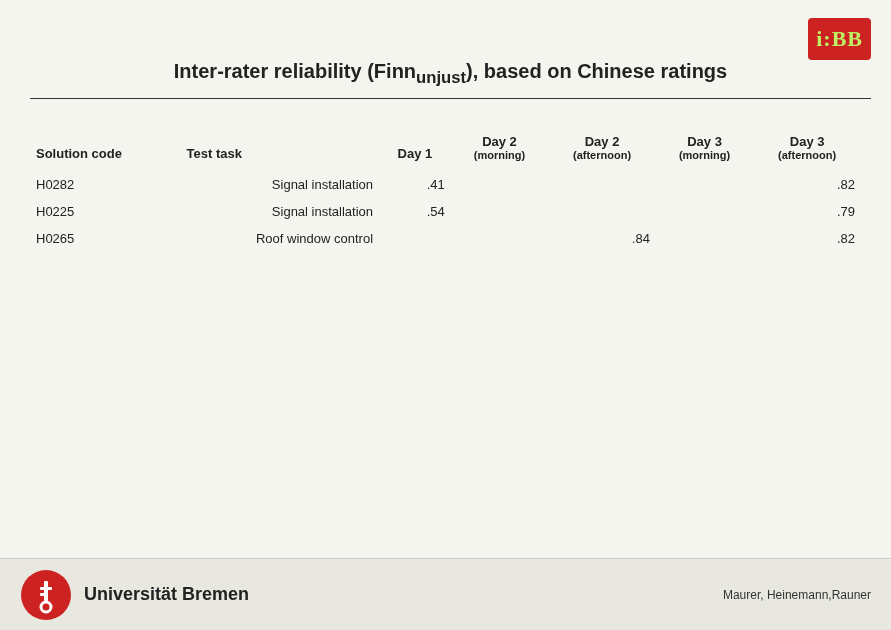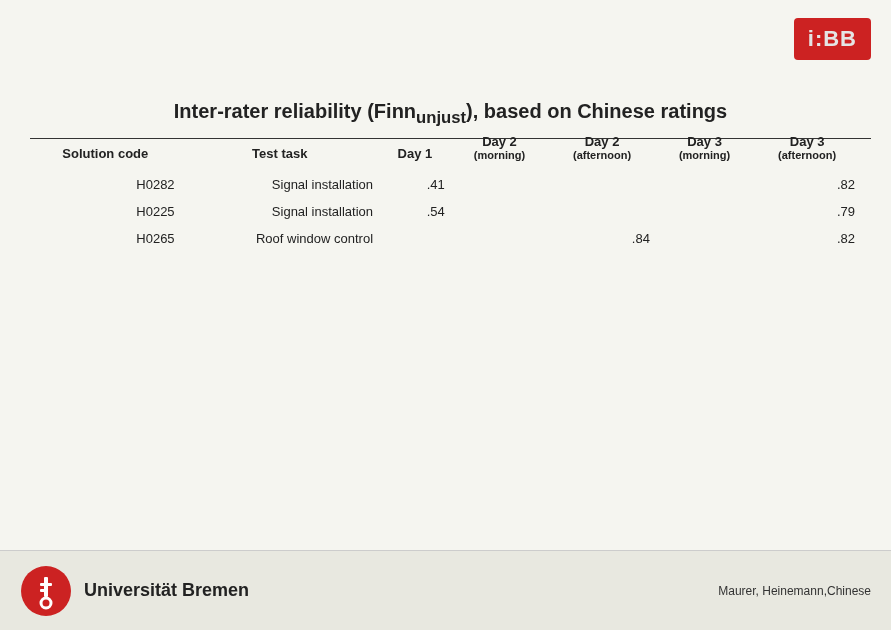--- a/index.html
+++ b/index.html
@@ -18,35 +18,35 @@
     .top-logo {
       position: absolute;
       top: 18px;
       right: 20px;
     }
     .ibb-logo {
       display: flex;
       align-items: center;
       justify-content: center;
       background: #cc2222;
-      color: #e5e5e5;
+      color: #bef264;
       font-size: 22px;
       font-weight: bold;
-      padding: 8px 14px;
+      padding: 8px 8px;
       border-radius: 4px;
       letter-spacing: 1px;
+      font-family: Liberation Serif, serif;
     }
 
     
     .title-section {
       position: absolute;
       top: 60px;
       left: 30px;
       right: 20px;
-      margin-top: 40px;
     }
     .main-title {
       font-size: 20px;
       font-weight: bold;
       text-align: center;
       margin-bottom: 10px;
     }
     .title-rule {
       border: none;
       border-top: 1.5px solid #333;
@@ -67,48 +67,48 @@
     }
     thead th {
       font-weight: bold;
       text-align: center;
       padding: 4px 6px 10px 6px;
       font-size: 13px;
       vertical-align: bottom;
     }
     thead th:first-child,
     thead th:nth-child(2) {
-      text-align: center;
+      text-align: left;
     }
     thead th .sub {
       font-size: 11px;
       display: block;
     }
     tbody td {
       text-align: right;
       padding: 6px 6px;
       font-size: 13px;
     }
     tbody td:first-child {
-      text-align: right;
+      text-align: left;
     }
     tbody td:nth-child(2) {
       text-align: right;
     }
     tbody tr:nth-child(odd) {
       background: transparent;
     }
 
     
     .bottom-section {
       position: absolute;
       bottom: 0;
       left: 0;
       right: 0;
-      height: 80px;
+      height: 72px;
       background: #e8e8e0;
       border-top: 1px solid #ccc;
       display: flex;
       align-items: center;
       justify-content: space-between;
       padding: 0 20px 0 20px;
     }
     .uni-logo-section {
       display: flex;
       align-items: center;
@@ -203,14 +203,14 @@
 
         <rect x="20" y="18" width="12" height="3" rx="1"></rect>
         <rect x="20" y="24" width="8" height="3" rx="1"></rect>
 
         <circle cx="26" cy="38" r="5" fill="none" stroke="white" stroke-width="3"></circle>
       </g>
     </svg>
     <span class="uni-name">Universität Bremen</span>
   </div>
   <div class="authors-text">Maurer,
-Heinemann,Chinese</div>
+Heinemann,Rauner</div>
 </div>
 
 </body></html>

